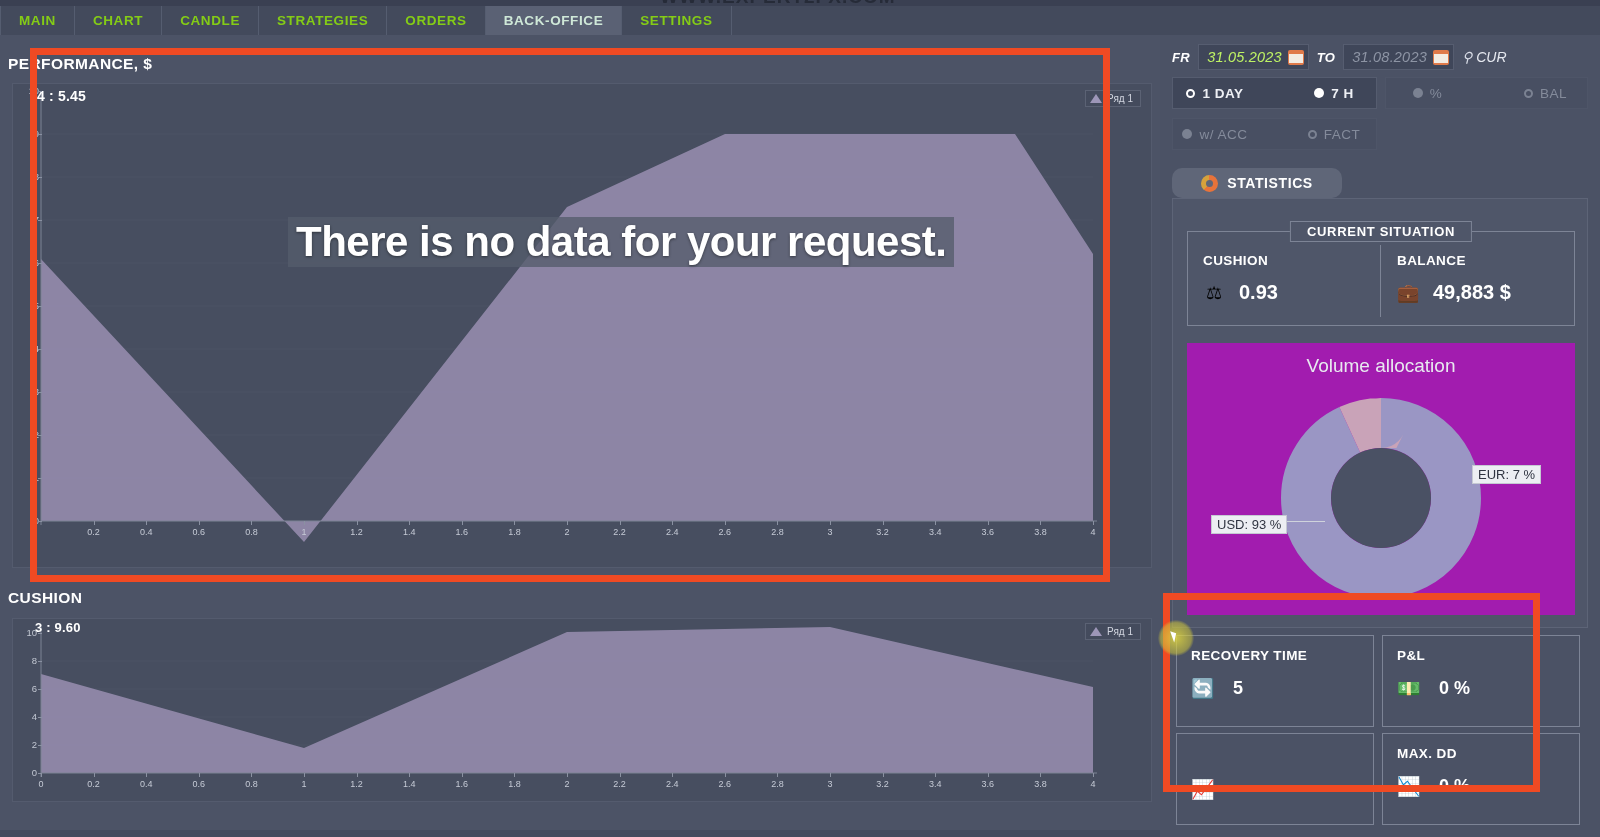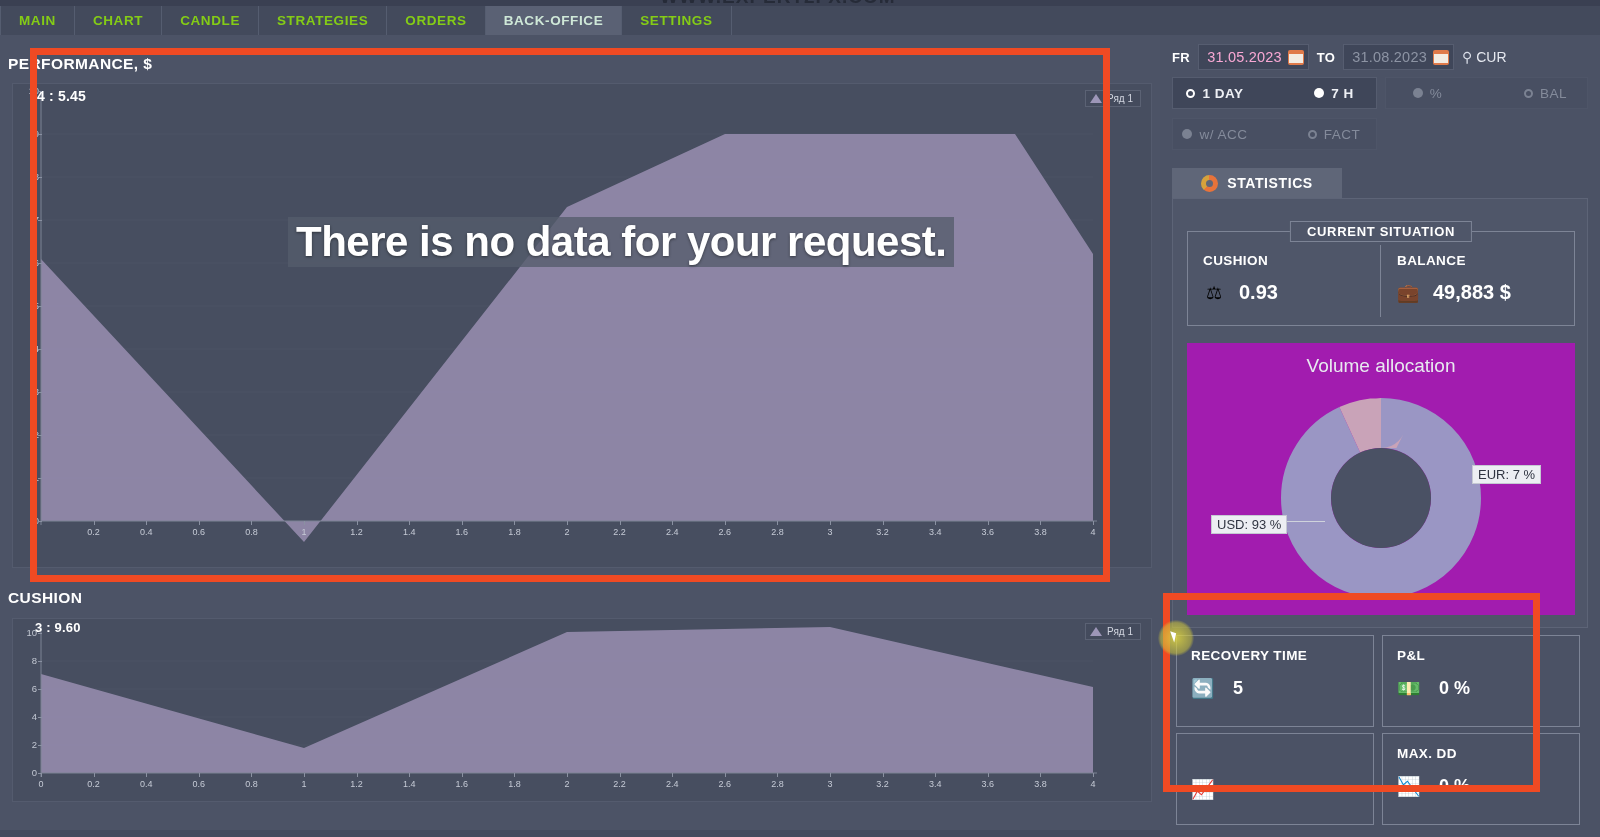--- a/index.html
+++ b/index.html
@@ -98,28 +98,28 @@
     text-shadow: 0 1px 3px rgba(0,0,0,.45);
     font-family: "Liberation Sans", sans-serif;
   }
 
   
   .right-col {
     position: absolute; left: 1160px; top: 35px; width: 440px; height: 802px;
     background: #4b5265;
   }
 
-  .ctrl-row { position: absolute; display: flex; align-items: center; }
+  .ctrl-row { position: absolute; display: flex; align-items: center; font-style: italic; }
   .ctrl-lbl { font-size: 13px; font-weight: bold; color: #ffffff; letter-spacing: .4px; }
   .date-field {
     background: #3f4659; border: 1px solid #565d70;
     height: 26px; display: flex; align-items: center;
     padding: 0 4px 0 8px; gap: 6px;
   }
-  .date-val { font-size: 14.5px; color: #f9a8d4; letter-spacing: .2px; }
+  .date-val { font-size: 14.5px; color: #bef264; letter-spacing: .2px; }
   .date-val.dim { color: #8d94a4; }
   .cal-icon {
     width: 16px; height: 15px; background: #e07a4a; border-radius: 2px;
     position: relative; flex: 0 0 auto;
   }
   .cal-icon::before {
     content: ""; position: absolute; left: 1px; right: 1px; top: 4px; bottom: 2px;
     background: #f3ece3;
   }
   .cur-wrap { display: flex; align-items: center; gap: 4px; }
@@ -144,21 +144,21 @@
   .radio-f {
     width: 10px; height: 10px; border-radius: 50%;
     background: #ffffff; flex: 0 0 auto;
   }
   .seg-group.ghost .radio-o { border-color: #7b8292; background: transparent; }
   .seg-group.ghost .radio-f { background: #7b8292; }
 
   .stats-tab {
     position: absolute; left: 12px; top: 133px; width: 170px; height: 30px;
     background: #5f6678; display: flex; align-items: center;
-    justify-content: center; gap: 9px; cursor: pointer;
+    justify-content: center; gap: 9px; cursor: pointer; border-radius: 10px;
   }
   .stats-tab-label {
     font-size: 14px; font-weight: bold; color: #ffffff; letter-spacing: .6px;
   }
   .donut-icon {
     width: 17px; height: 17px; border-radius: 50%;
     background: conic-gradient(#e8733a 0 62%, #d6a23c 62% 100%);
     position: relative;
   }
   .donut-icon::after {

